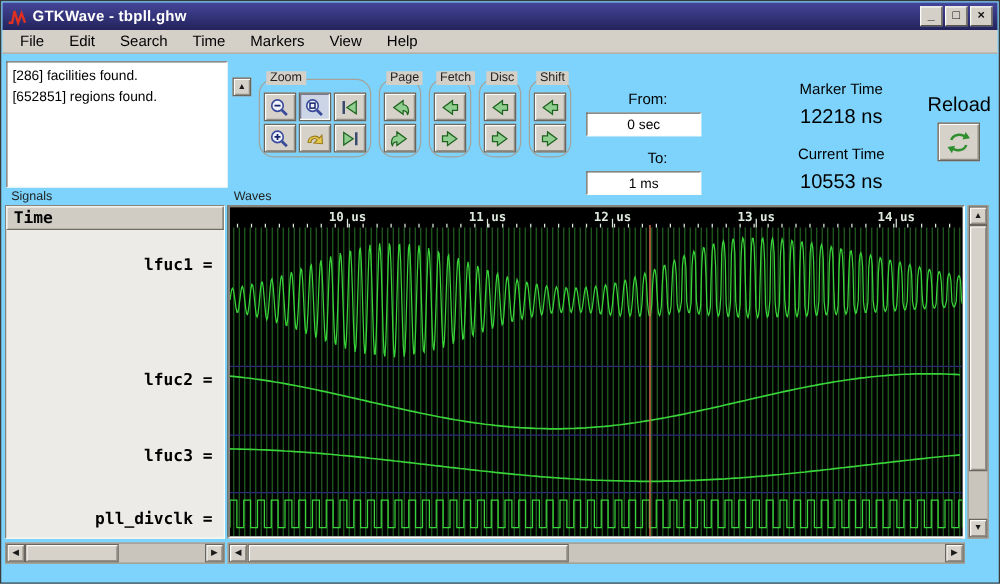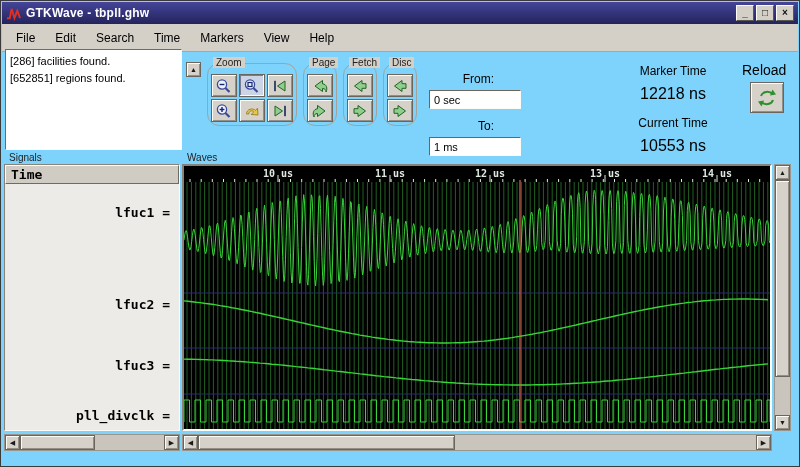--- a/index.html
+++ b/index.html
@@ -12,21 +12,21 @@
     background:linear-gradient(to bottom,#45459a,#23235c);
     display:flex; align-items:center; padding:0 4px; gap:5px; }
   .app-icon { width:15px; height:15px; flex:none; }
   .title-text { color:#fff; font-weight:bold; font-size:12px; flex:1; letter-spacing:.2px; }
   .winbtns { display:flex; gap:2px; }
   .winbtn { width:18px; height:16px; font-size:10px; font-weight:bold; line-height:1; color:#111;
     background:#d4d0c8; border:1px solid; border-color:#fbfbf8 #5a564e #5a564e #fbfbf8;
     display:flex; align-items:center; justify-content:center; cursor:default; }
 
   
-  .menubar { position:absolute; top:23px; left:1px; right:1px; height:28px; background:#d4d0c8;
+  .menubar { position:absolute; top:23px; left:1px; right:1px; height:19px; background:#d4d0c8;
     border-bottom:1px solid #aaa69e; display:flex; align-items:center; padding-left:4px; }
   .menu-item { padding:3px 10px; font-size:12px; color:#000; }
 
   
   .upper { position:absolute; top:45px; left:1px; right:1px; height:108px; }
   .status-box { position:absolute; left:3px; top:3px; width:177px; height:101px; background:#fff;
     border:1px solid; border-color:#6f6b63 #fbfbf8 #fbfbf8 #6f6b63;
     font-size:11px; line-height:1.5; padding:3px 4px; color:#000; }
   .msg-up { position:absolute; left:184px; top:16px; }
 
@@ -37,26 +37,26 @@
   .col1x2 { display:grid; grid-template-columns:26px; grid-auto-rows:23px; gap:2px; }
   .btn { background:#d6d2ca; border:1px solid #6a665e;
     box-shadow:inset 1px 1px 0 #fbfbf8, inset -1px -1px 0 #938f87;
     display:flex; align-items:center; justify-content:center; padding:0; cursor:default; }
   .btn.pressed { background:#ccd5e6; box-shadow:inset -1px -1px 0 #fbfbf8, inset 1px 1px 0 #7a7a90; }
 
   .range { margin-left:6px; margin-top:14px; display:flex; flex-direction:column; gap:10px; }
   .range-row { display:flex; align-items:center; gap:4px; font-size:12px;flex-direction:column; }
   .range-label { width:38px; text-align:right; }
   .range-input { width:92px; height:19px; font-size:11px; padding:1px 4px; background:#fff; color:#000;
-    border:1px solid; border-color:#6a665e #fbfbf8 #fbfbf8 #6a665e; font-family:"Liberation Sans",sans-serif; }
+    border:1px solid; border-color:#6a665e #fbfbf8 #fbfbf8 #6a665e; font-family:"Liberation Sans",sans-serif;text-align:center; }
 
   .times { position:absolute; left:616px; top:18px; width:110px; text-align:center; font-size:12px; color:#000; }
   .time-value { margin:7px 0 13px; font-size:16px; }
 
-  .reload-wrap { position:absolute; left:740px; top:16px; width:50px; font-size:14px; color:#000; }
+  .reload-wrap { position:absolute; left:740px; top:30px; width:50px; text-align:center; font-size:16px; color:#000; }
   .reload-btn { width:34px; height:31px; margin:4px auto 0; }
 
   
   .panel-label { position:absolute; font-size:10px; color:#222; }
   .sig-label { left:8px; top:151px; }
   .wav-label { left:186px; top:151px; }
 
   .signals-frame { position:absolute; left:3px; top:163px; width:176px; height:267px;
     border:1px solid; border-color:#87837b #fbfbf8 #fbfbf8 #87837b; background:#edebe7; }
   .time-header { height:19px; background:#d0ccc4; border:1px solid; border-color:#fbfbf8 #6f6b63 #6f6b63 #fbfbf8;
@@ -218,20 +218,35 @@
             </svg>
           </button>
           <button class="btn">
             <svg width="18" height="16" viewBox="0 0 18 16">
               <polygon points="7,2.5 14.5,8 7,13.5 7,10.3 3,10.3 3,5.7 7,5.7" fill="#90ce90" stroke="#1e641e" stroke-width="1"></polygon>
             </svg>
           </button>
         </div>
       </div>
 
+      <div class="group">
+        <span class="group-label">Shift</span>
+        <div class="col1x2">
+          <button class="btn">
+            <svg width="18" height="16" viewBox="0 0 18 16">
+              <polygon points="11,2.5 3.5,8 11,13.5 11,10.3 15,10.3 15,5.7 11,5.7" fill="#90ce90" stroke="#1e641e" stroke-width="1"></polygon>
+            </svg>
+          </button>
+          <button class="btn">
+            <svg width="18" height="16" viewBox="0 0 18 16">
+              <polygon points="7,2.5 14.5,8 7,13.5 7,10.3 3,10.3 3,5.7 7,5.7" fill="#90ce90" stroke="#1e641e" stroke-width="1"></polygon>
+            </svg>
+          </button>
+        </div>
+      </div>
 
       <div class="range">
         <div class="range-row">
           <span class="range-label">From:</span>
           <input class="range-input" type="text" value="0 sec" style="">
         </div>
         <div class="range-row">
           <span class="range-label">To:</span>
           <input class="range-input" type="text" value="1 ms" style="">
         </div>

